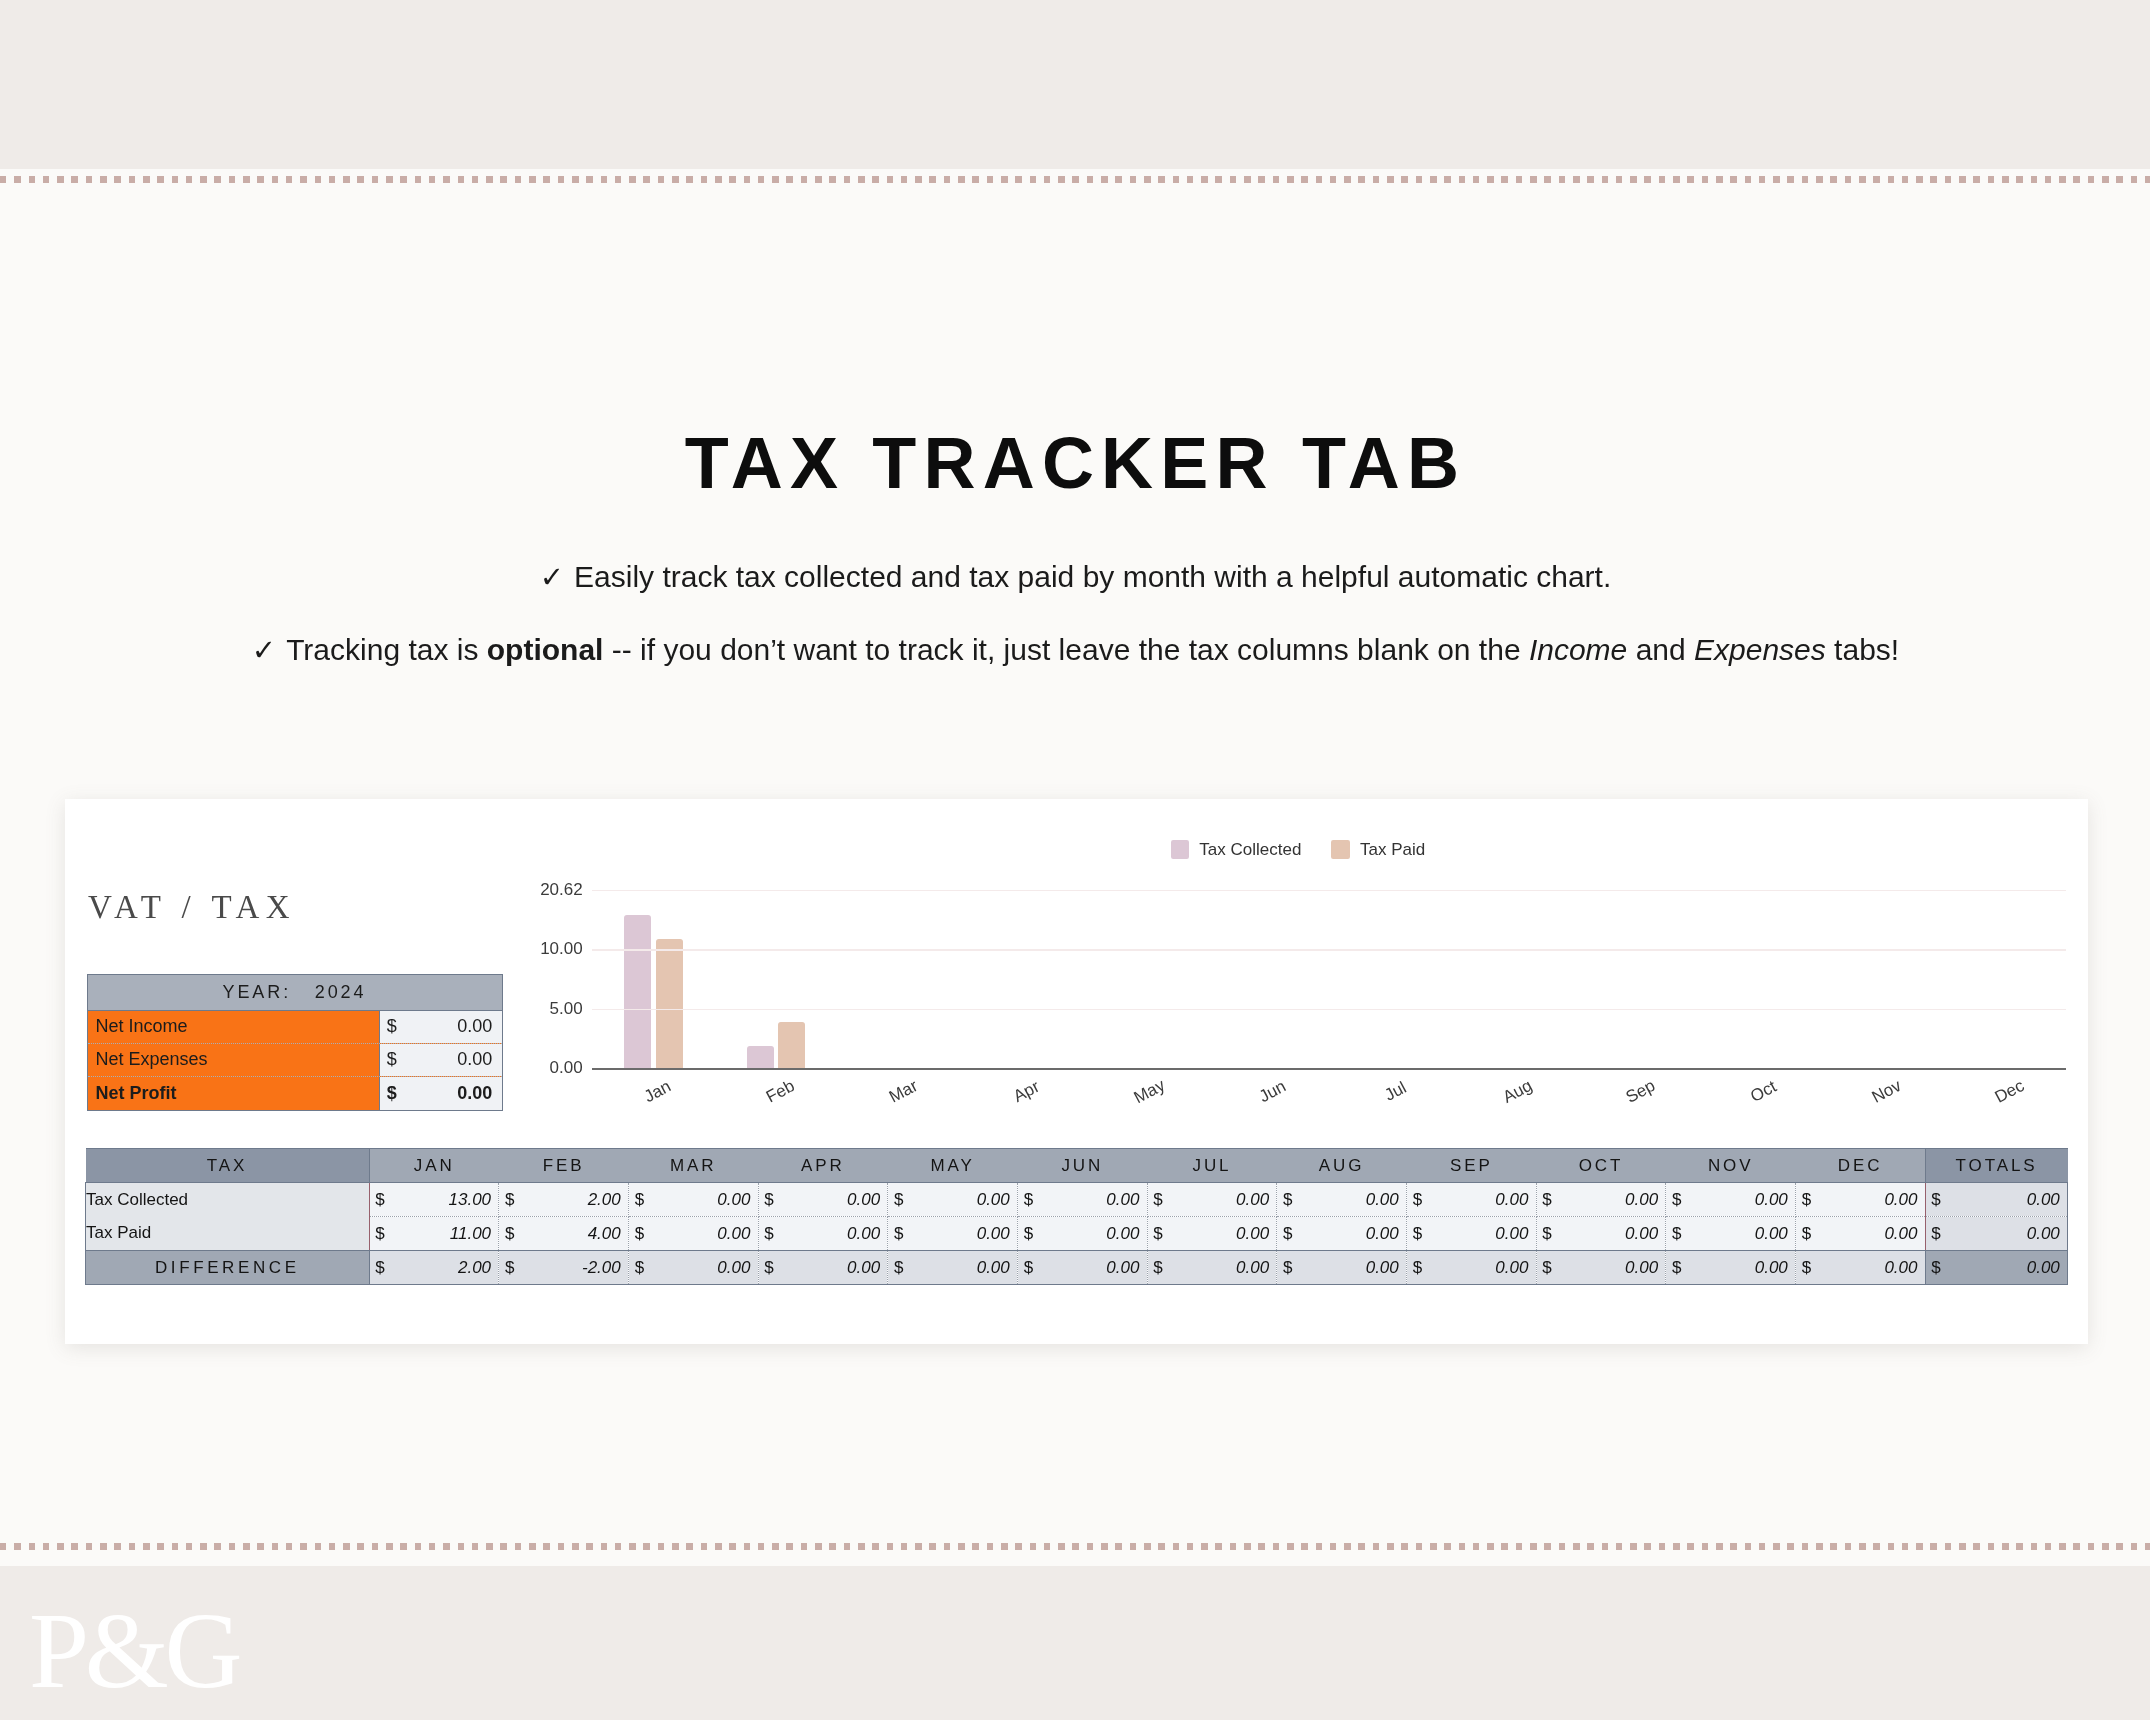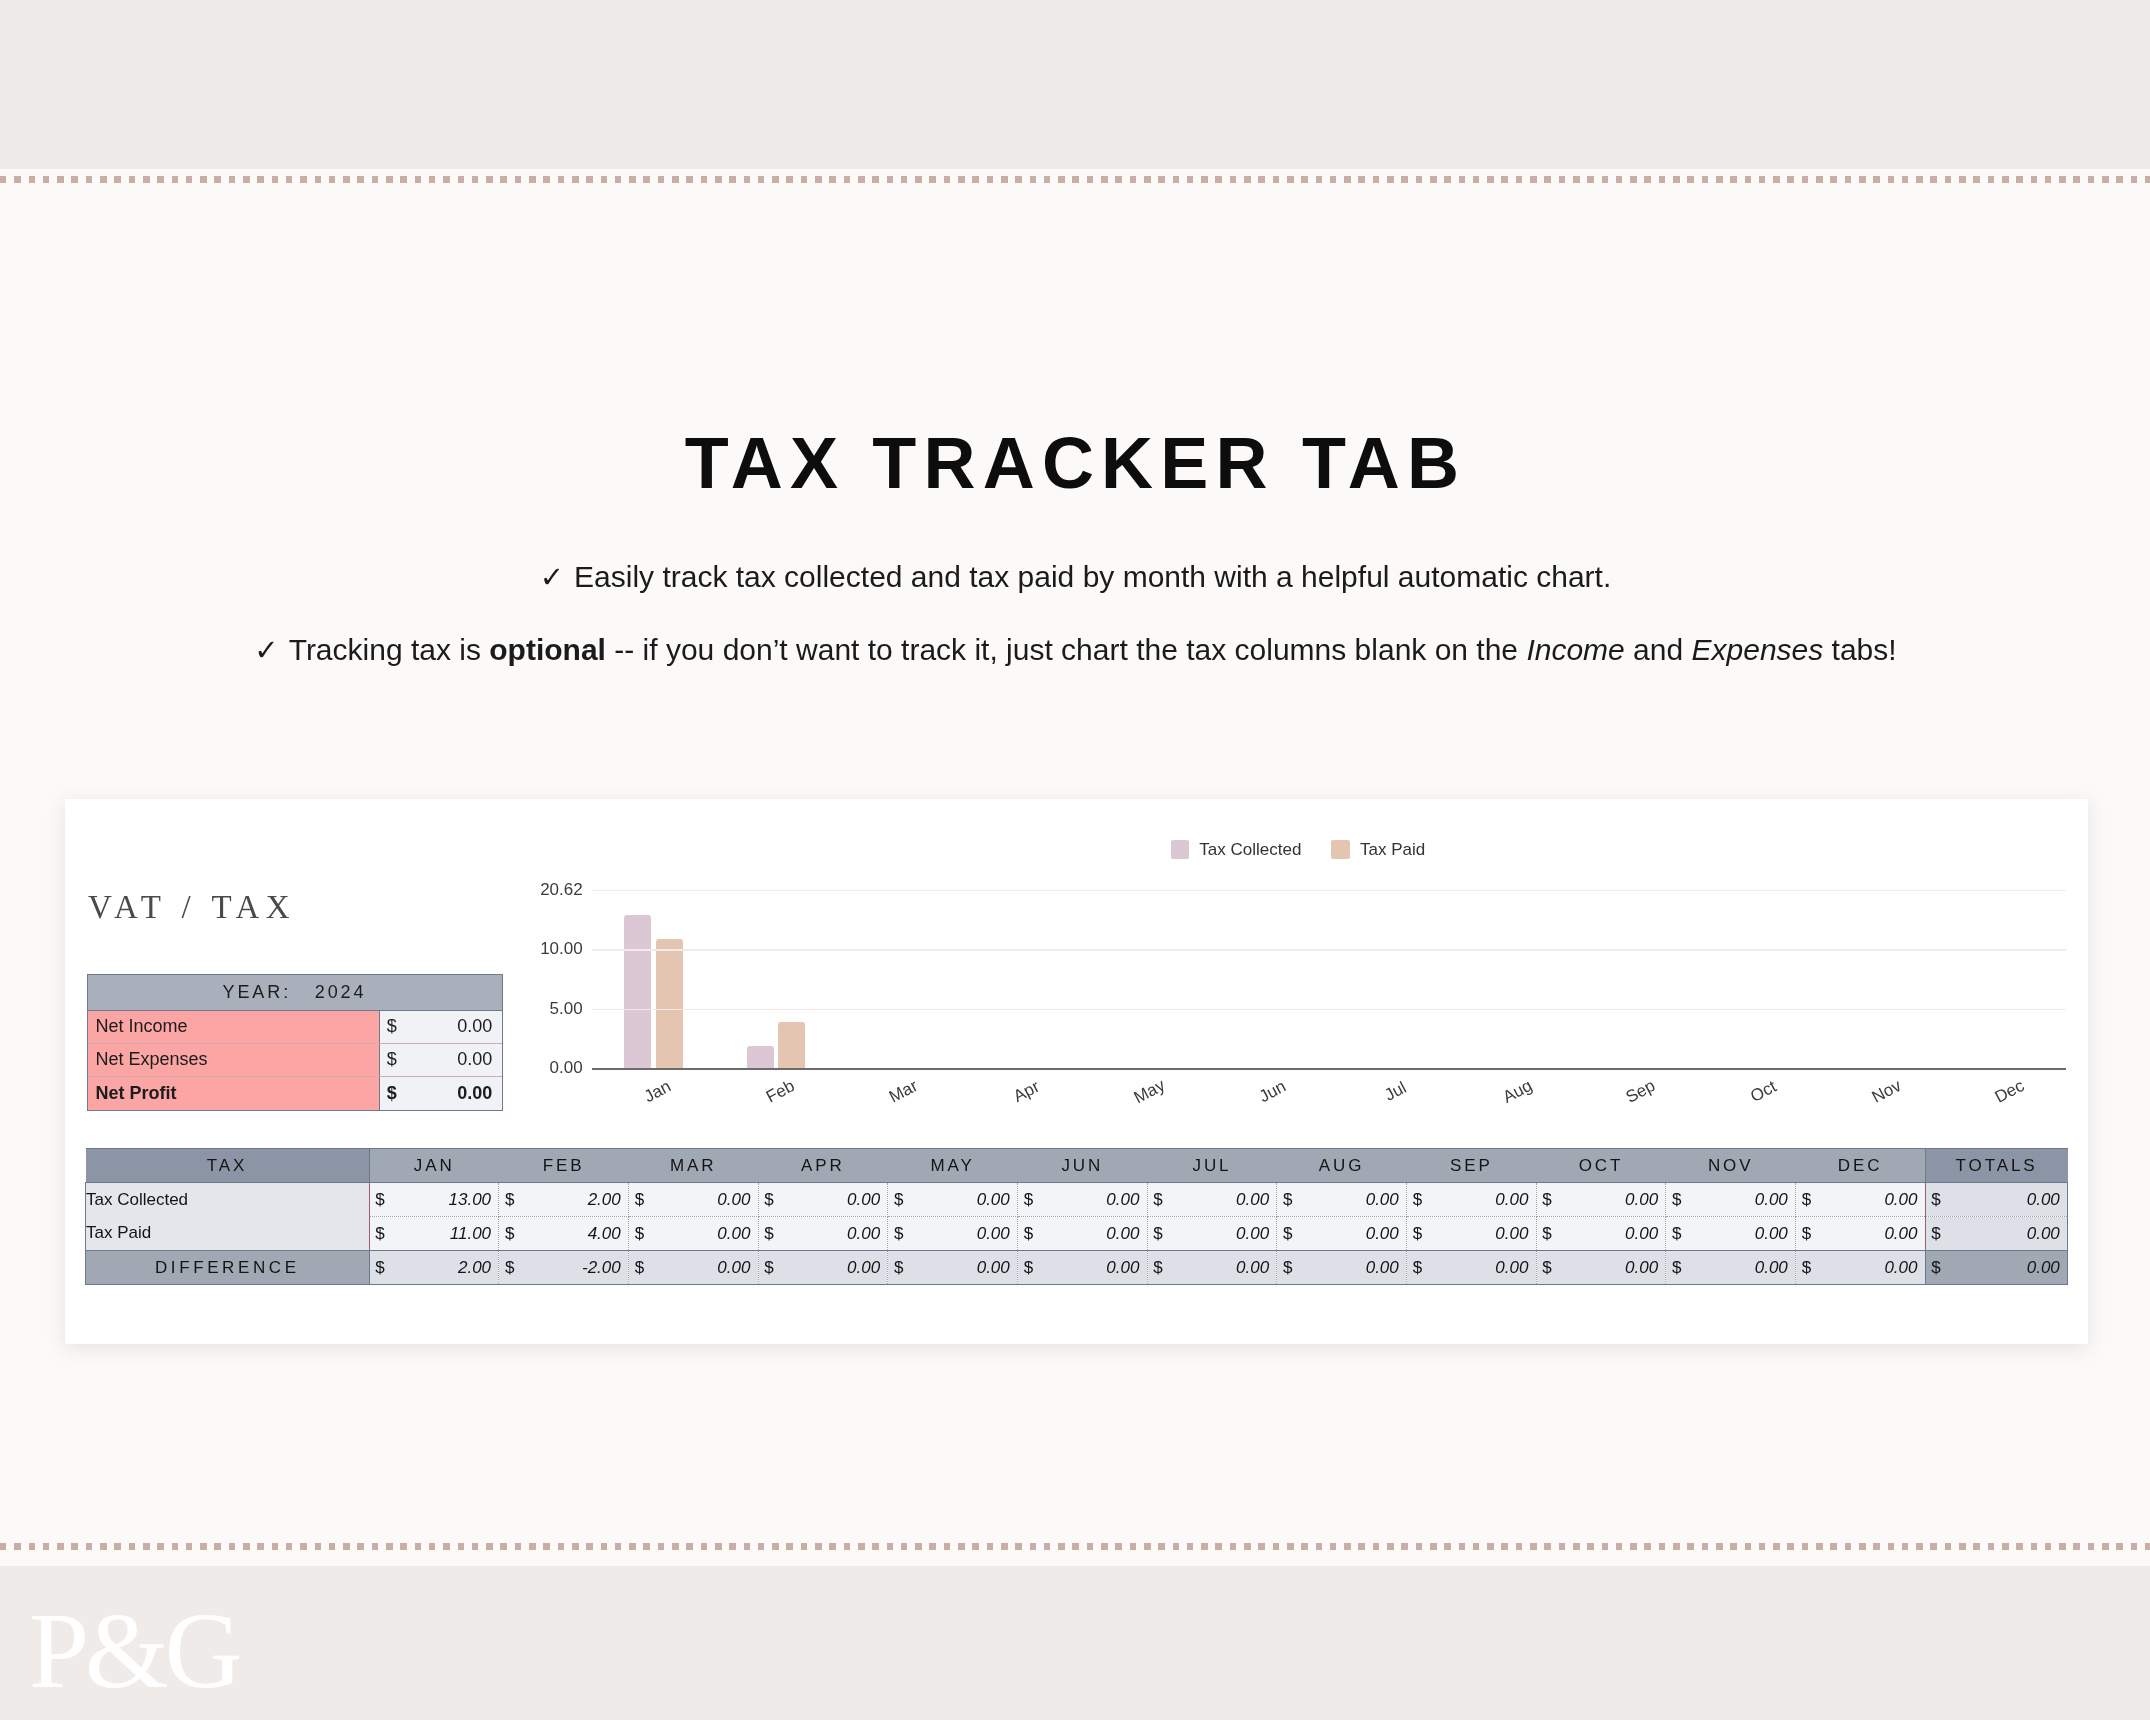--- a/index.html
+++ b/index.html
@@ -117,21 +117,21 @@
     text-align: center;
     letter-spacing: 2.9px;
     padding: 6.5px 0 7.2px;
     font-size: 18px;
     border-bottom: 1.4px solid #6e7a8c;
   }
   .summary .srow {
     display: flex;
     height: 33px;
     align-items: center;
-    background: #fca5a5;
+    background: #f97316;
     border-bottom: 1.4px dotted #a8afb8;
   }
   .summary .srow:last-child { border-bottom: none; }
   .summary .slabel {
     flex: 1 1 auto;
     padding-left: 8px;
   }
   .summary .sval {
     flex: 0 0 123px;
     background: #f0f2f5;
@@ -301,21 +301,21 @@
 <div class="dotted-rule top"></div>
 <div class="dotted-rule bottom"></div>
 
 <div class="headline">TAX TRACKER TAB</div>
 
 <div class="bullets">
   <div class="bullet-line">
     <span class="check-icon">✓</span><span>Easily track tax collected and tax paid by month with a helpful automatic chart.</span>
   </div>
   <div class="bullet-line wrap">
-    <span class="check-icon">✓</span><span>Tracking tax is </span><span class="b-strong">optional</span><span> -- if you don’t want to track it, just chart the tax columns blank on the </span><span class="b-italic">Income</span><span> and </span><span class="b-italic">Expenses</span><span> tabs!</span>
+    <span class="check-icon">✓</span><span>Tracking tax is </span><span class="b-strong">optional</span><span> -- if you don’t want to track it, just leave the tax columns blank on the </span><span class="b-italic">Income</span><span> and </span><span class="b-italic">Expenses</span><span> tabs!</span>
   </div>
 </div>
 
 <div class="sheet-card">
 
   <div class="vat-title">VAT / TAX</div>
 
   <div class="summary">
     <div class="year-row">
       <span>YEAR:</span>

